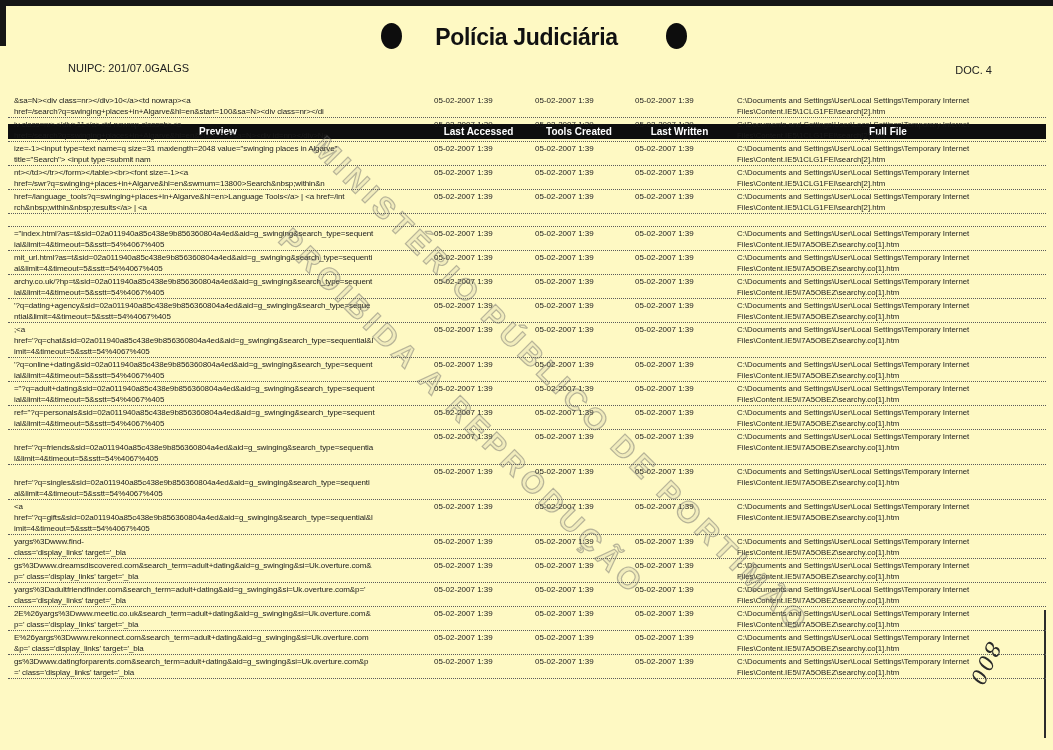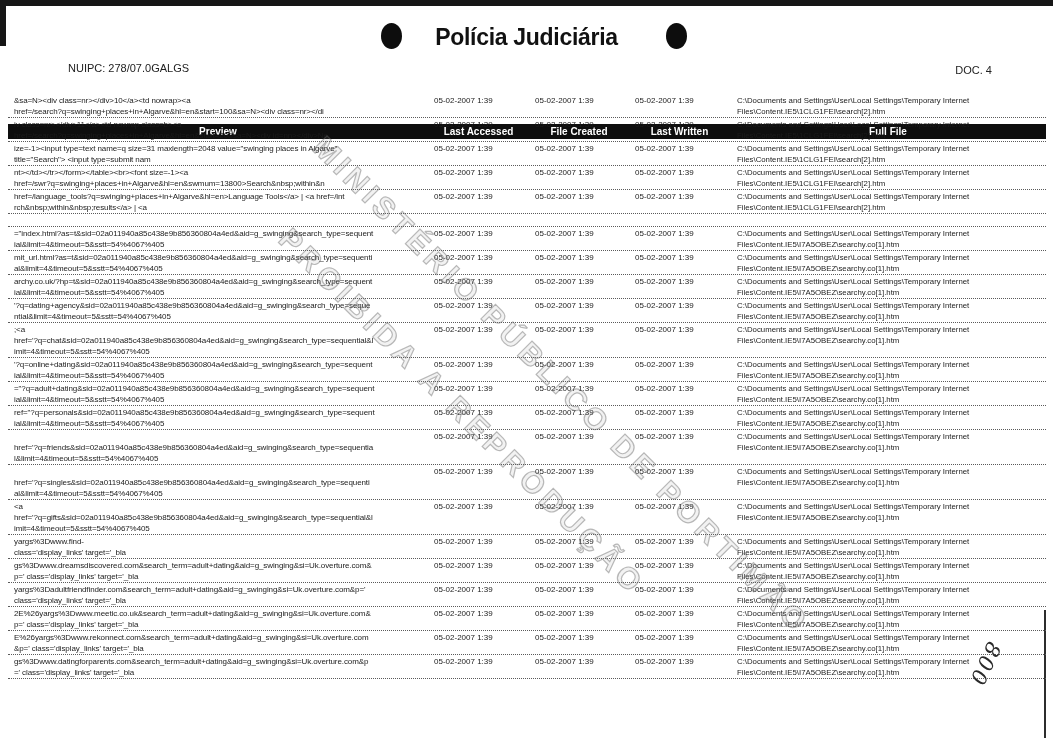--- a/index.html
+++ b/index.html
@@ -1,17 +1,17 @@
 <!DOCTYPE html>
 <html><head>
 <meta charset="utf-8">
 <style>
   html,body { margin:0; padding:0; background:#e8e8e8; }
   .page {
-    position:relative; width:1053px; height:750px; background:#ffffff;
+    position:relative; width:1053px; height:750px; background:#fef9c3;
     font-family:"Liberation Sans", sans-serif; color:#1b1b1b; overflow:hidden;
     margin:0 auto;
   }
   
   .edge-top { position:absolute; left:0; top:0; width:1053px; height:6px; background:#161616; }
   .edge-topleft { position:absolute; left:0; top:0; width:6px; height:46px; background:#161616; }
   .edge-right { position:absolute; left:1044px; top:610px; width:2px; height:128px; background:#2c2c2c; }
 
   .title-wrap { position:absolute; left:0; top:18px; width:1053px; height:40px; }
   .page-title { position:absolute; left:0; top:6px; width:1053px; text-align:center;
@@ -63,27 +63,27 @@
   <div class="edge-top"></div>
   <div class="edge-topleft"></div>
   <div class="edge-right"></div>
 
   <div class="title-wrap">
     <span class="hole left"></span>
     <div class="page-title">Polícia Judiciária</div>
     <span class="hole right"></span>
   </div>
 
-  <div class="nuipc">NUIPC: 278/07.0GALGS</div>
+  <div class="nuipc">NUIPC: 201/07.0GALGS</div>
   <div class="docnum">DOC. 4</div>
 
   <div class="thead">
     <div class="hc c1">Preview</div>
     <div class="hc c2">Last Accessed</div>
-    <div class="hc c3">File Created</div>
+    <div class="hc c3">Tools Created</div>
     <div class="hc c4">Last Written</div>
     <div class="hc c5">Full File</div>
   </div>
 
   <div class="tbody" id="table-body">
       <div class="row">
       <div class="cell preview">
           <div class="pline">&amp;sa=N&gt;&lt;div class=nr&gt;&lt;/div&gt;10&lt;/a&gt;&lt;td nowrap&gt;&lt;a</div>
           <div class="pline">href=/search?q=swinging+places+in+Algarve&amp;hl=en&amp;start=100&amp;sa=N&gt;&lt;div class=nr&gt;&lt;/di</div>
         </div>

